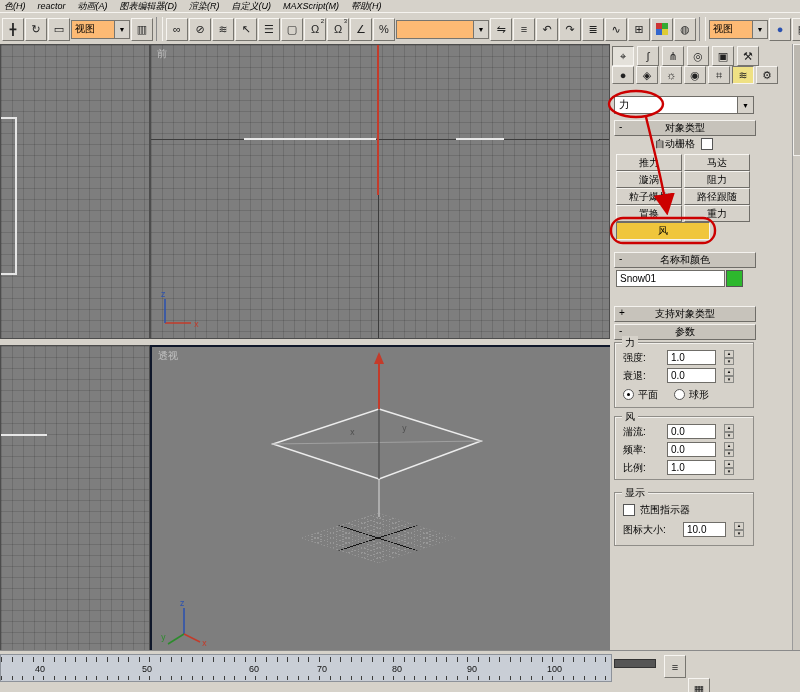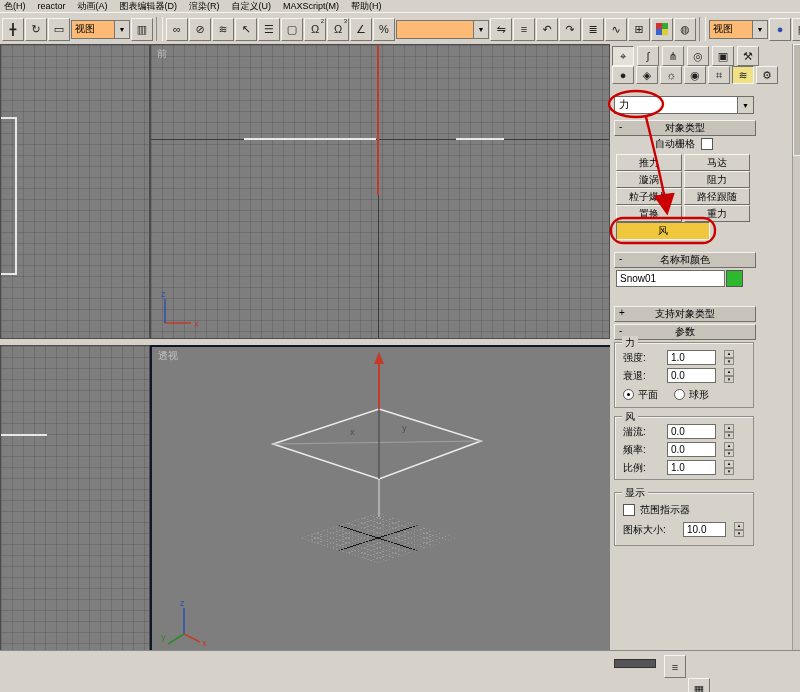--- a/index.html
+++ b/index.html
@@ -1,21 +1,21 @@
 <!DOCTYPE html>
 <html><head>
 <meta charset="utf-8">
 <style>
   html,body{margin:0;padding:0;}
   .app{position:relative;width:800px;height:692px;background:#d6d2ca;overflow:hidden;
        font-family:"Liberation Sans","DejaVu Sans",sans-serif;color:#000;user-select:none;}
   .abs{position:absolute;}
   
   .menubar{position:absolute;top:0;left:0;right:0;height:12px;display:flex;gap:12px;
-           align-items:center;padding:0 4px;font-size:9px;background:#d6d2ca;}
+           align-items:center;padding:0 4px;font-size:9px;background:#d6d2ca;font-style:italic;}
   .menubar span{white-space:nowrap;cursor:default;}
   
   .toolbar{position:absolute;top:12px;left:0;right:0;height:32px;display:flex;gap:1px;
            align-items:center;padding:0 2px;border-top:1px solid #f5f3ef;border-bottom:1px solid #888;}
   .tbtn{width:20px;height:21px;flex:0 0 auto;border:1px solid;border-color:#f7f5f1 #77756f #77756f #f7f5f1;
         background:#d6d2ca;display:flex;align-items:center;justify-content:center;font-size:11px;color:#222;position:relative;}
   .tbtn .sup{position:absolute;top:-1px;right:1px;font-size:6px;}
   .tsep{width:5px;height:24px;flex:0 0 auto;border-left:1px solid #8a8a8a;border-right:1px solid #f5f3ef;margin:0 2px;}
   .tdrop{height:17px;flex:0 0 auto;background:#fdba74;border:1px solid #77756f;display:flex;align-items:center;
          font-size:10px;padding-left:3px;}
@@ -402,20 +402,31 @@
         </div>
       </div>
 
       <div class="panel-scroll">
           <div class="thumb"></div>
         </div>
     </div>
   </div>
 
   <div class="bottombar">
+    <div class="ruler">
+      <div class="tickstrip"></div>
+      <span class="ticknum" style="left:34px;">40</span>
+      <span class="ticknum" style="left:141px;">50</span>
+      <span class="ticknum" style="left:248px;">60</span>
+      <span class="ticknum" style="left:316px;">70</span>
+      <span class="ticknum" style="left:391px;">80</span>
+      <span class="ticknum" style="left:466px;">90</span>
+      <span class="ticknum" style="left:546px;">100</span>
+      <div class="tickstrip2"></div>
+    </div>
     <div class="abs" style="left:614px;top:8px;width:40px;height:7px;background:#555;border:1px solid #333;"></div>
     <div class="tbtn abs" style="left:664px;top:4px;">
         <span>≡</span>
       </div>
     <div class="tbtn abs" style="left:688px;top:4px;">
         <span>▦</span>
       </div>
   </div>
 
   <svg class="annotations" width="800" height="692">

